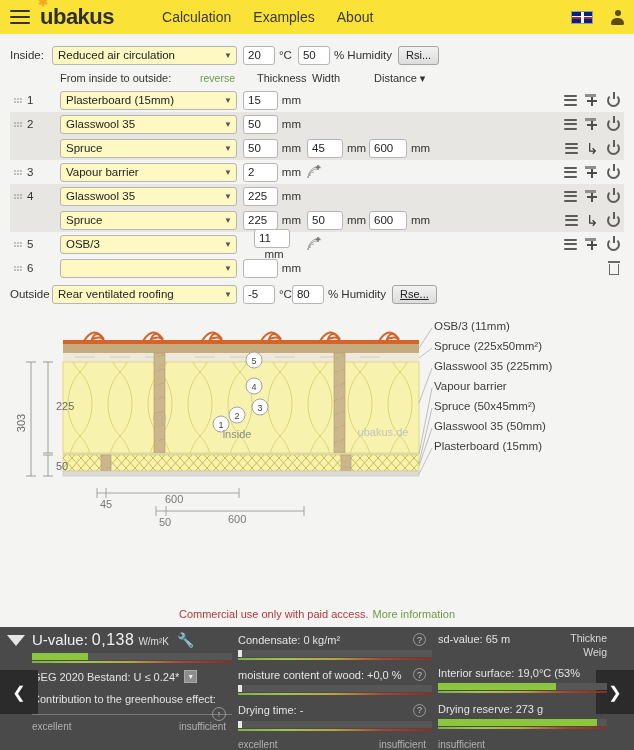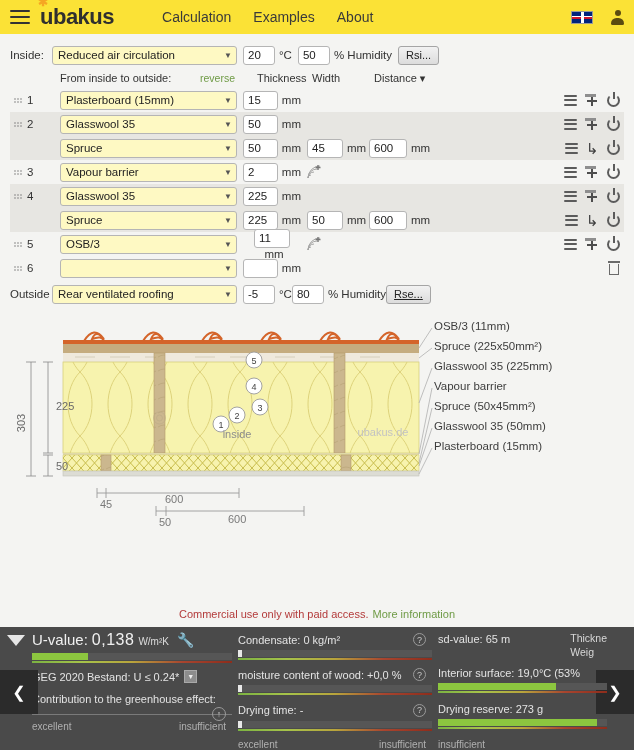--- a/index.html
+++ b/index.html
@@ -109,21 +109,21 @@
                background:linear-gradient(to right, #7cb342 0%, #a6c34a 25%, #b8a43c 50%, #a8452f 75%, #8e2d1c 100%); }
   .res-label { font-size:11px; color:#e3e3e3; margin-top:2px; display:flex; align-items:center; gap:5px;}
   .mini-sel { background:#8d8d8d; width:13px; height:13px; display:inline-flex; align-items:center; justify-content:center;
               font-size:7px; color:#efefef; border:1px solid #a9a9a9; cursor:pointer; }
   .qmark { width:13px; height:13px; border-radius:50%; border:1px solid #9a9a9a; color:#c8c8c8; font-size:9px;
            display:inline-flex; align-items:center; justify-content:center; margin-left:auto; margin-right:6px; cursor:pointer; }
   .gh-line { height:1px; background:#7a7a7a; margin:9px 0 0 0; position:relative; }
   .gh-arrow { position:absolute; right:6px; top:-7px; width:14px; height:14px; border:1px solid #9a9a9a; border-radius:50%;
               color:#c8c8c8; font-size:9px; display:flex; align-items:center; justify-content:center; }
   .scale-row { display:flex; justify-content:space-between; font-size:10px; color:#b0b0b0; margin-top:6px; padding-right:6px;}
-  .thick-lines { font-size:10.5px; color:#d8d8d8; line-height:14px; }
+  .thick-lines { font-size:10.5px; color:#d8d8d8; text-align:right; line-height:14px; }
   .nav-left { position:absolute; left:0; top:43px; width:38px; height:44px; background:#2b2b2b;
               display:flex; align-items:center; justify-content:center; color:#fff; font-size:16px; cursor:pointer; }
   .nav-right { position:absolute; right:0; top:43px; width:38px; height:44px; background:#2b2b2b;
                display:flex; align-items:center; justify-content:center; color:#fff; font-size:16px; cursor:pointer; }
 </style>
 </head>
 <body>
 
 <div id="app">
 
@@ -545,21 +545,21 @@
         <span class="carat">▼</span>
       </div>
       <div class="txt" style="width:32px; margin-left:6px;">
         <span>-5</span>
       </div>
       <span class="unit">°C</span>
       <div class="txt" style="width:32px; ">
         <span>80</span>
       </div>
       <span class="unit">% Humidity</span>
-      <div class="btn-sm" style="text-decoration:underline;">Rse...</div>
+      <div class="btn-sm" style="margin-left:6px;text-decoration:underline;">Rse...</div>
     </div>
   </div>
 
   <div class="drawing">
     <svg width="634" height="260" viewBox="0 0 634 260">
       <defs>
         <pattern id="insul" width="40" height="64" patternUnits="userSpaceOnUse">
           <path d="M0,0 C16,16 16,48 0,64 M40,0 C24,16 24,48 40,64" fill="none" stroke="#ddd27a" stroke-width="1"></path>
         </pattern>
         <pattern id="insulSmall" width="9" height="20" patternUnits="userSpaceOnUse">

